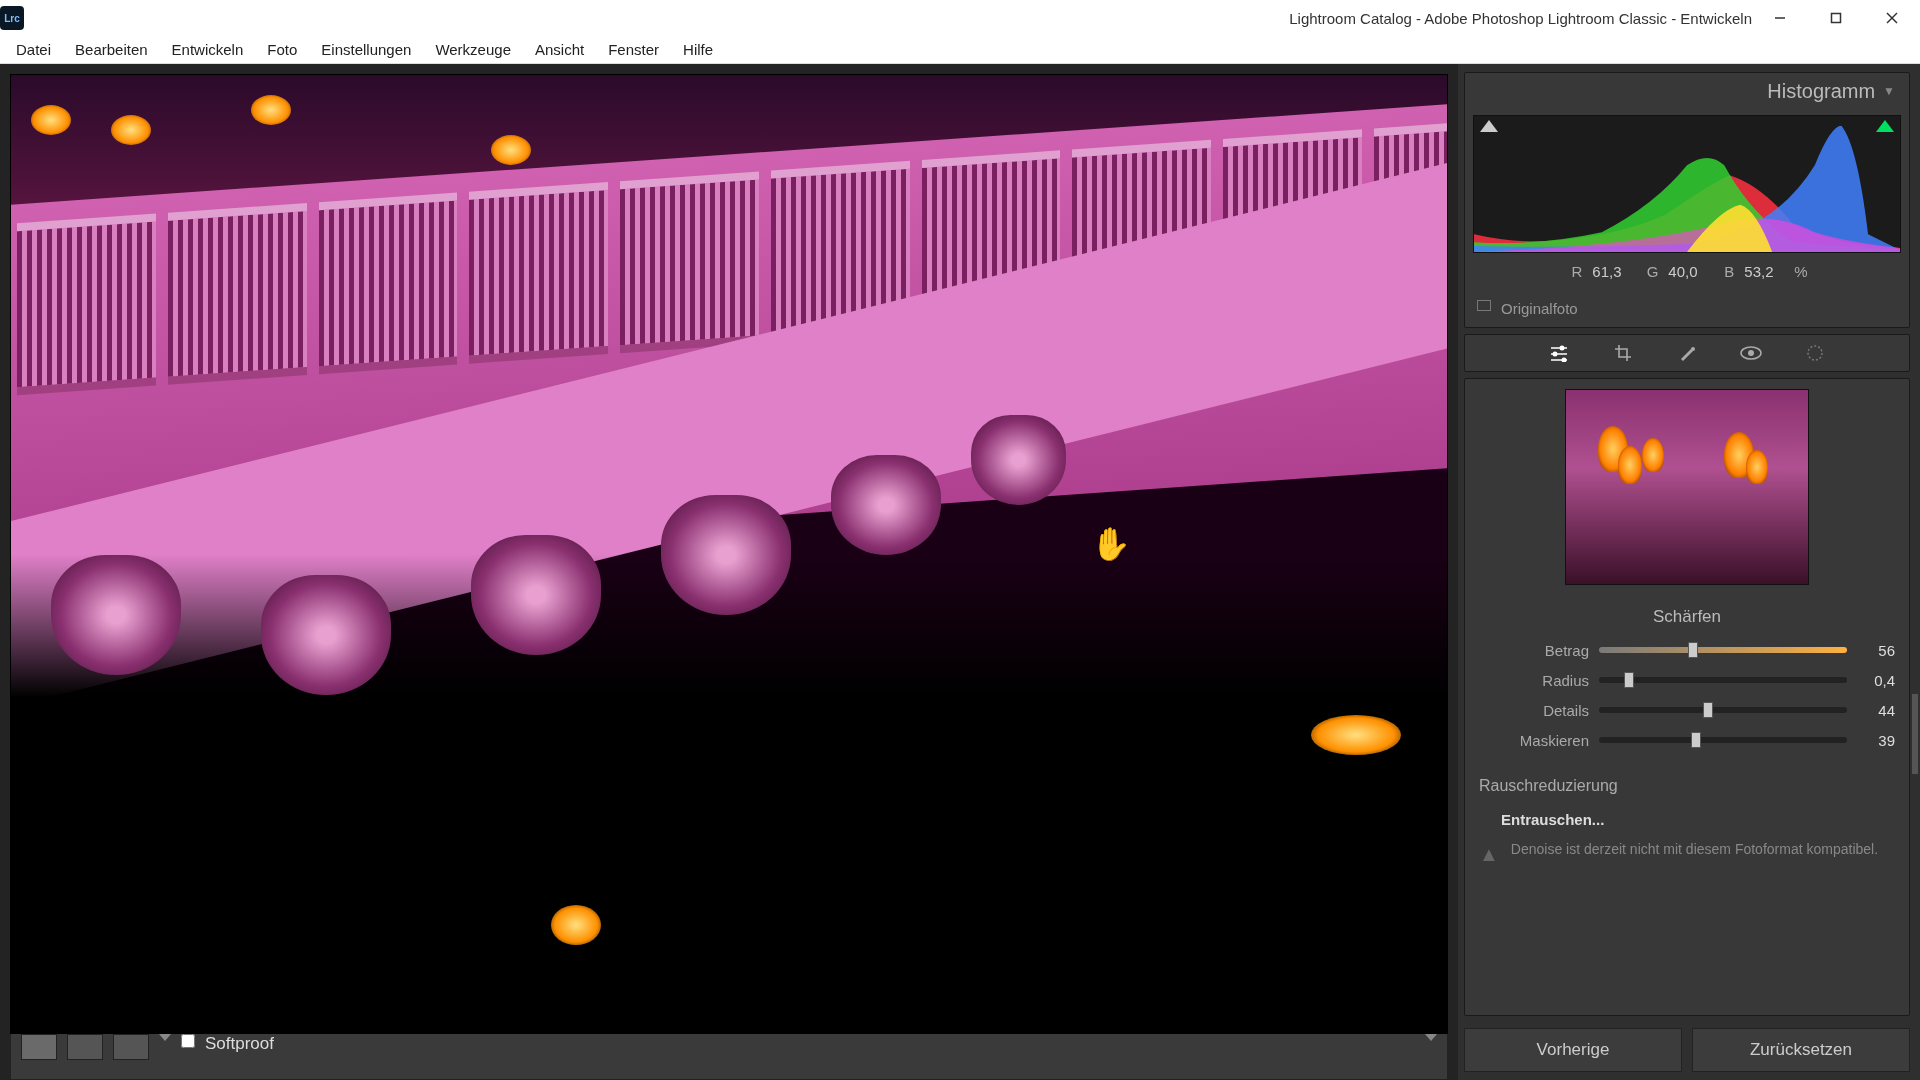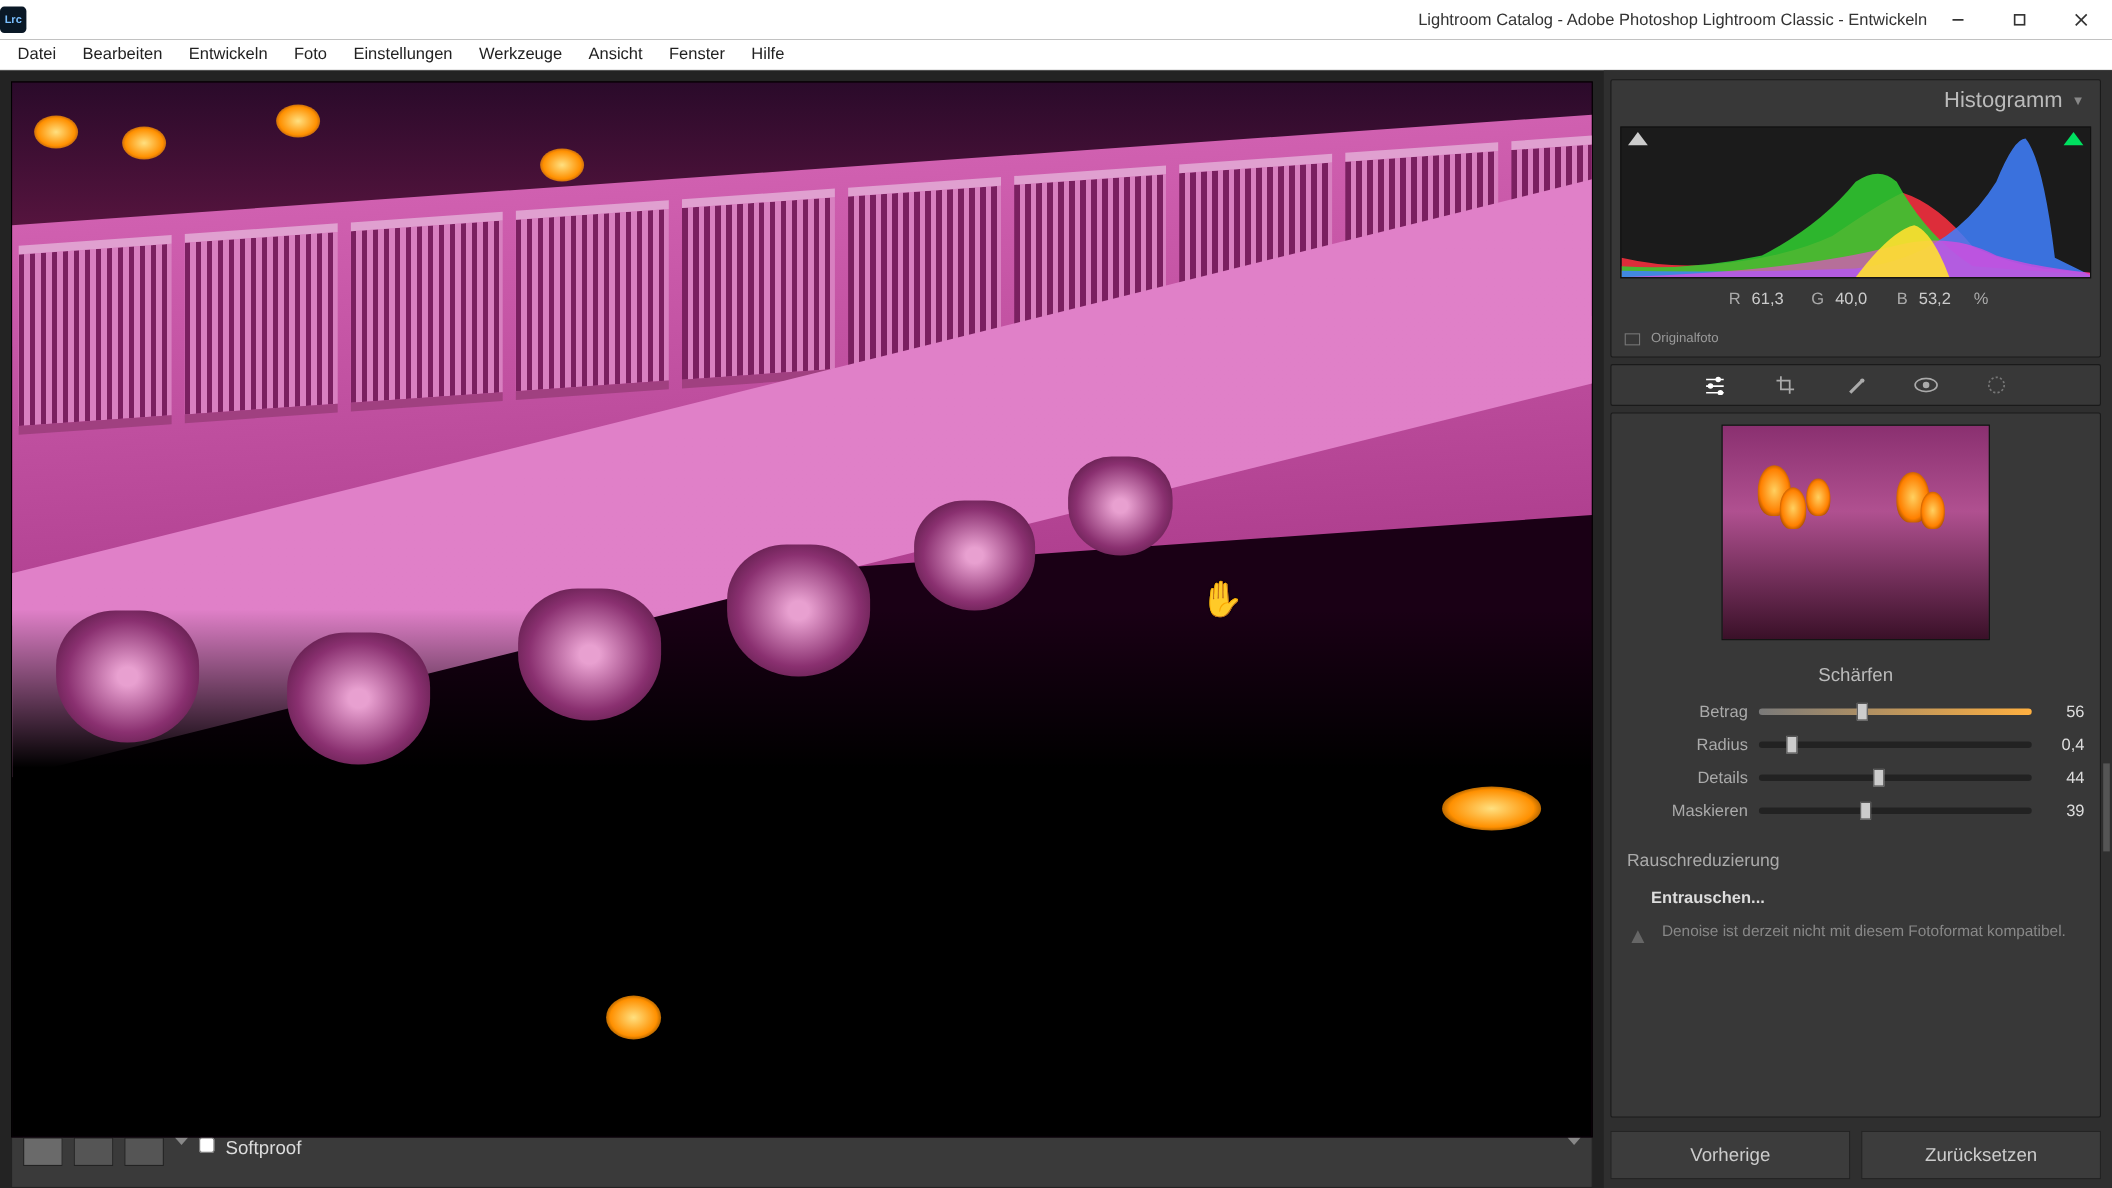--- a/index.html
+++ b/index.html
@@ -44,21 +44,21 @@
   .histogram-header .chev { margin-left:8px; color:#888; font-size:12px;}
   .histogram-body { padding: 6px 8px 10px; }
   .histo-box { position: relative; height: 138px; background: #1b1b1b; border: 1px solid #111; overflow:hidden;}
   .histo-tri { position:absolute; top:4px; width:0;height:0; border-left:9px solid transparent; border-right:9px solid transparent; }
   .histo-tri.left { left:6px; border-bottom:12px solid #ccc; }
   .histo-tri.right { right:6px; border-bottom:12px solid #00e060; }
   .histo-layer { position:absolute; left:0; bottom:0; width:100%; height:100%; }
   .rgb-row { display:flex; justify-content:center; gap:10px; padding-top:10px; color:#aaa; font-size:15px;}
   .rgb-row span.lab { width:16px; text-align:right; }
   .rgb-row span.val { width:40px; text-align:left; color:#ccc;}
-  .orig-row { padding: 10px 12px; color:#999; font-size:12px; display:flex; align-items:flex-end; gap:10px;}
+  .orig-row { padding: 10px 12px; color:#999; font-size:15px; display:flex; align-items:flex-start; gap:10px;}
   .orig-row .box { width:14px; height:11px; border:1px solid #777; }
 
   .toolstrip { height: 38px; display:flex; align-items:center; justify-content:center; gap:42px; color:#aaa; font-size:18px;}
   .toolstrip .tool { width:22px; height:22px; display:flex; align-items:center; justify-content:center; cursor:default;}
   .toolstrip .tool.active { color:#fff; }
 
   .detail-preview { padding: 10px 0 18px; display:flex; justify-content:center;}
   .detail-preview .thumb { width: 244px; height: 196px; background: linear-gradient(#8a3070, #b05090 40%, #3a1028); border:1px solid #111; position:relative; }
   .detail-preview .lamp { position:absolute; width:30px; height:46px; background: radial-gradient(#ffd060, #ff8000 60%, #401000); border-radius:50% 50% 40% 40%; }
 

